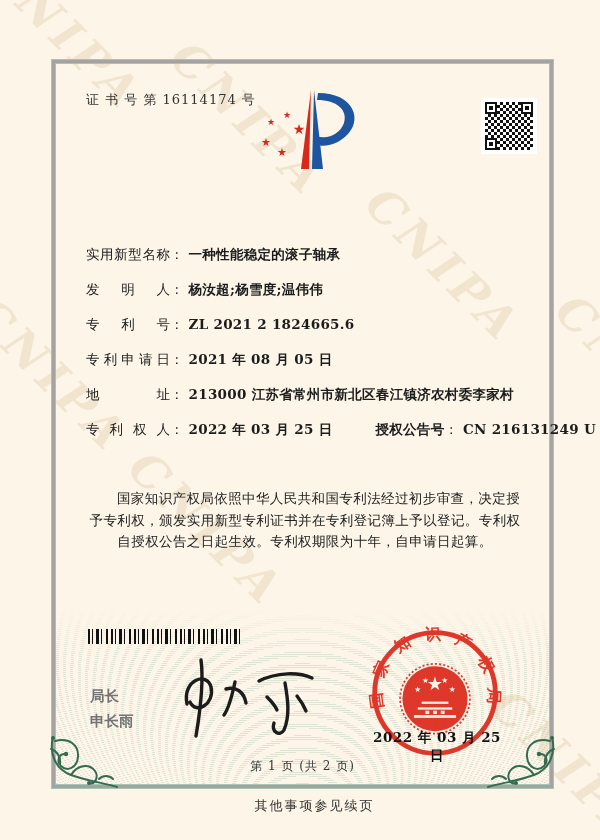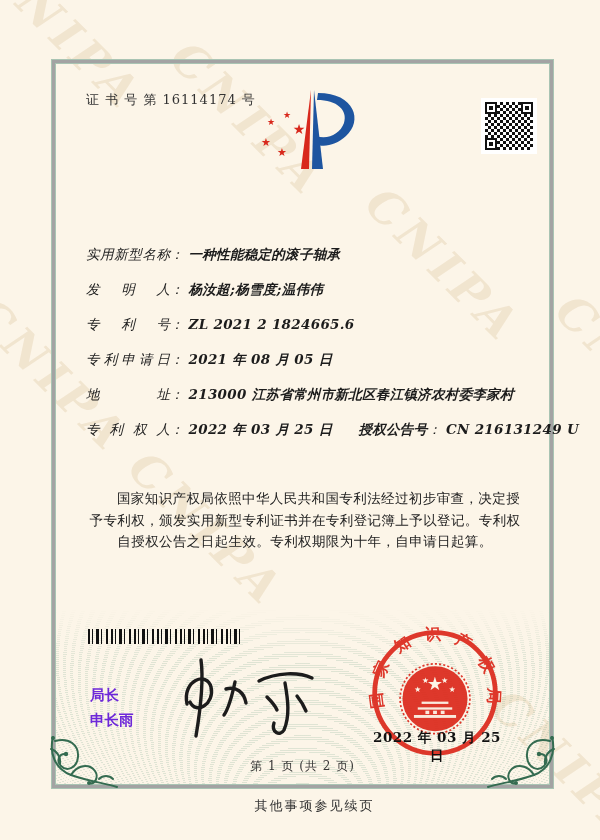--- a/index.html
+++ b/index.html
@@ -50,44 +50,44 @@
       conic-gradient(#111 90deg,#fff 90deg 180deg,#111 180deg 270deg,#fff 270deg);
     background-size:6px 6px;
   }
   .finder{position:absolute; width:12px; height:12px; background:#fff; border:2px solid #111; box-sizing:border-box;}
   .finder::after{content:""; position:absolute; left:2px; top:2px; width:4px; height:4px; background:#111;}
   .finder.tl{left:0; top:0;} .finder.tr{right:0; top:0;} .finder.bl{left:0; bottom:0;}
   .title{
     position:absolute; left:0; right:0; top:110px; text-align:center;
     font-size:33px; font-weight:600; letter-spacing:4px; color:#111; z-index:3;
   }
-  .fields{position:absolute; left:31px; top:182px; width:444px; z-index:3;font-style:italic;}
+  .fields{position:absolute; left:31px; top:182px; width:444px; z-index:3;}
   .frow{height:35px; font-size:13.5px; line-height:18px; white-space:nowrap;}
   .flabel{
     display:inline-block; width:84px; vertical-align:top;
     text-align:justify; text-align-last:justify; color:#222;
   }
   .fcolon{display:inline-block; vertical-align:top;}
   .fvalue{display:inline-block; vertical-align:top; margin-left:5px; font-weight:600; color:#1c1c1c; letter-spacing:0.3px;}
-  .fpair2{margin-left:26px;}
+  .fpair2{margin-left:43px;}
   .body-text{
     position:absolute; left:31px; top:425px; width:438px;
     font-size:13.5px; line-height:21.5px; letter-spacing:0.4px; color:#222; z-index:3;
   }
   .body-text p{margin:0; text-indent:2em;text-align:center;}
   .barcode{
     position:absolute; left:33px; top:566px; width:155px; height:15px; z-index:3;
     background:repeating-linear-gradient(90deg,
       #111 0 2px, transparent 2px 4px,
       #111 4px 5px, transparent 5px 8px,
       #111 8px 11px, transparent 11px 13px,
       #111 13px 14px, transparent 14px 18px,
       #111 18px 20px, transparent 20px 23px);
   }
-  .director{position:absolute; left:35px; top:620px; z-index:3; font-size:14.5px; font-weight:600; line-height:25px; color:#6d28d9;font-family:Liberation Serif, serif;}
+  .director{position:absolute; left:35px; top:620px; z-index:3; font-size:14.5px; font-weight:600; line-height:25px; color:#737373;}
   .signature{position:absolute; left:118px; top:588px; width:150px; height:92px; z-index:3;}
   .seal{position:absolute; left:313px; top:563px; width:134px; height:134px; z-index:3; opacity:.93;}
   .seal-date{
     position:absolute; left:312px; top:666px; width:140px; text-align:center;
     font-size:13.5px; font-weight:600; color:#111; letter-spacing:0.5px; z-index:5;
   }
   .page-num{
     position:absolute; left:0; right:0; bottom:10px; text-align:center;
     font-size:12px; color:#333; z-index:3; letter-spacing:1px;
   }

